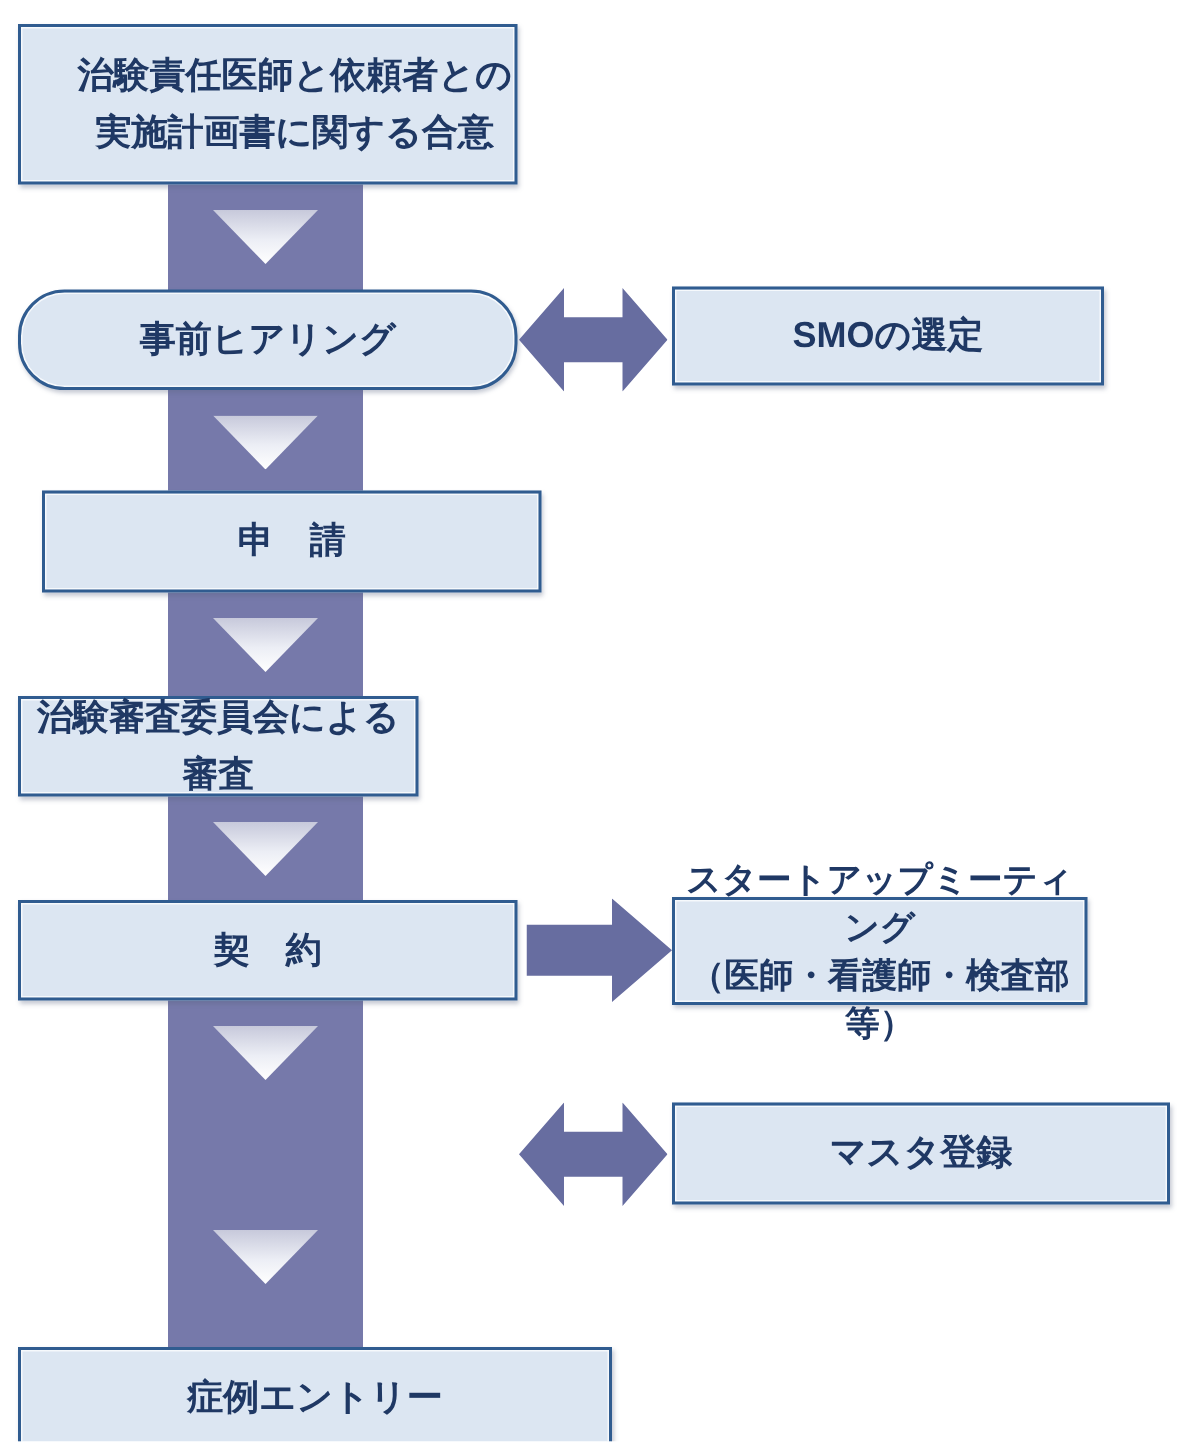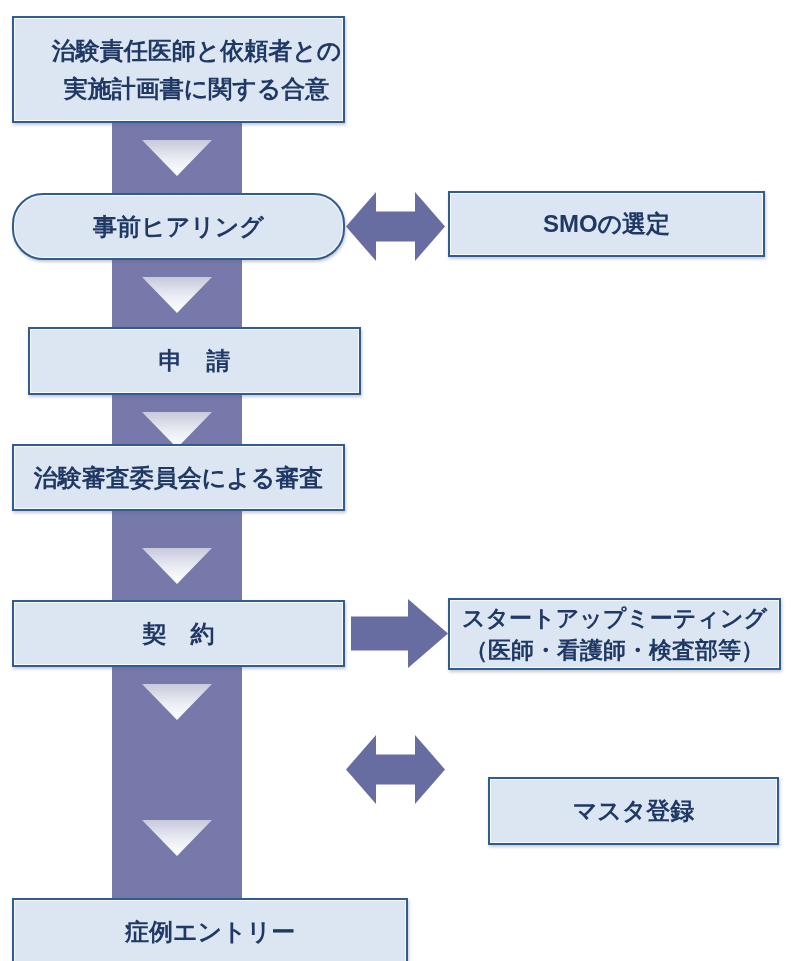--- a/index.html
+++ b/index.html
@@ -67,33 +67,33 @@
   <div class="tri" style="top:684px"></div>
   <div class="tri" style="top:820px"></div>
 
   <div class="box" style="left:12px; top:16px; width:333px; height:107px;padding-left:36px;">治験責任医師と依頼者との
 実施計画書に関する合意</div>
 
   <div class="box" style="left:12px; top:193px; width:333px; height:67px;border-radius:31px;">事前ヒアリング</div>
 
   <div class="box" style="left:12px; top:327px; width:333px; height:68px;margin-left:16px;">申　請</div>
 
-  <div class="box" style="left:12px; top:444px; width:333px; height:67px;">治験審査委員会による審査</div>
+  <div class="box" style="left:12px; top:464px; width:267px; height:67px;">治験審査委員会による審査</div>
 
   <div class="box" style="left:12px; top:600px; width:333px; height:67px;">契　約</div>
 
 
   <div class="box" style="left:12px; top:898px; width:396px; height:68px;">症例エントリー</div>
 
-  <div class="box" style="left:448px; top:191px; width:317px; height:66px;">SMOの選定</div>
+  <div class="box" style="left:448px; top:191px; width:288px; height:66px;">SMOの選定</div>
 
-  <div class="box small-line" style="left:448px; top:598px; width:333px; height:72px;">スタートアップミーティング
+  <div class="box small-line" style="left:448px; top:598px; width:277px; height:72px;">スタートアップミーティング
 （医師・看護師・検査部等）</div>
 
-  <div class="box" style="left:448px; top:777px; width:291px; height:68px;margin-left:40px;">マスタ登録</div>
+  <div class="box" style="left:448px; top:735px; width:332px; height:68px;">マスタ登録</div>
 
   <div class="harrow" style="left:346px; top:192px;">
     <svg width="99" height="69" viewBox="0 0 99 69">
       <polygon points="0,34.5 30,0 30,19.5 69,19.5 69,0 99,34.5 69,69 69,49.5 30,49.5 30,69"></polygon>
     </svg>
   </div>
 
   <div class="harrow" style="left:351px; top:599px;">
     <svg width="97" height="69" viewBox="0 0 97 69">
       <polygon points="0,17.5 57,17.5 57,0 97,34.5 57,69 57,51.5 0,51.5"></polygon>

